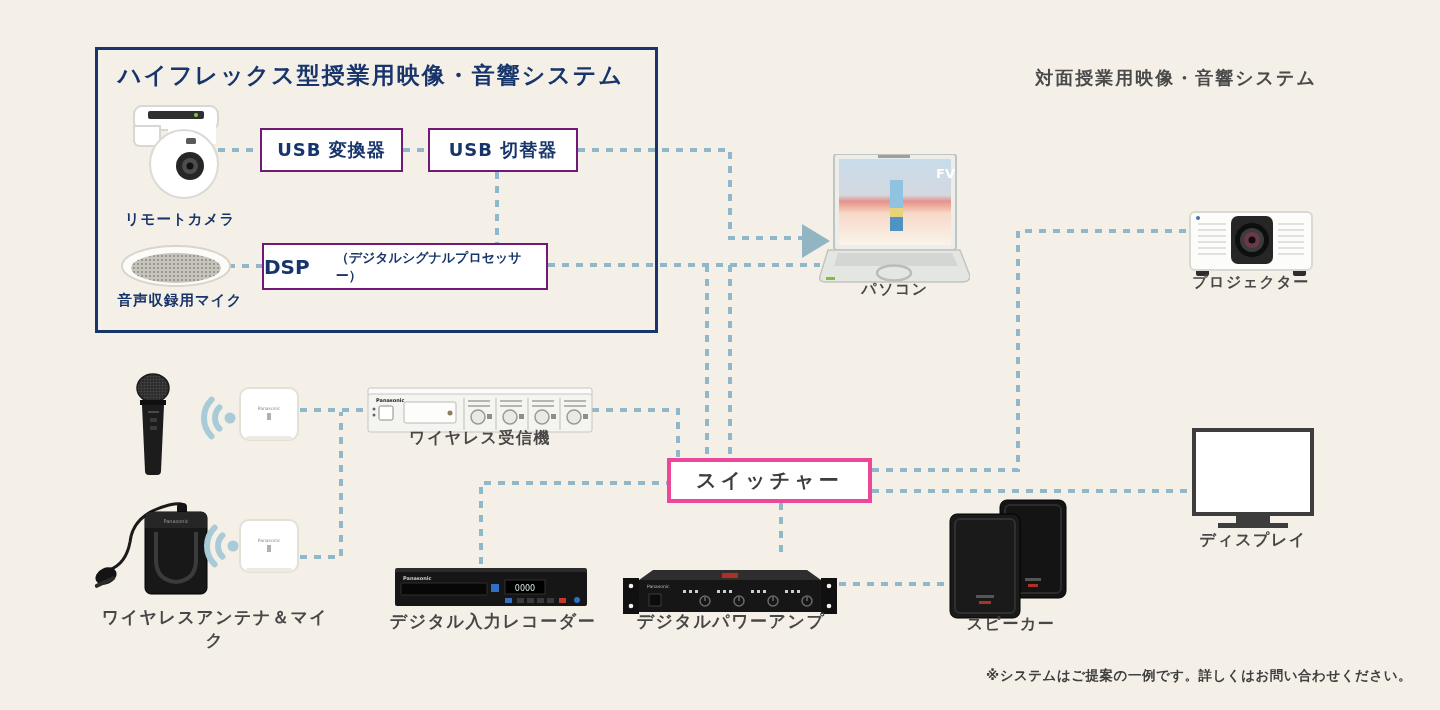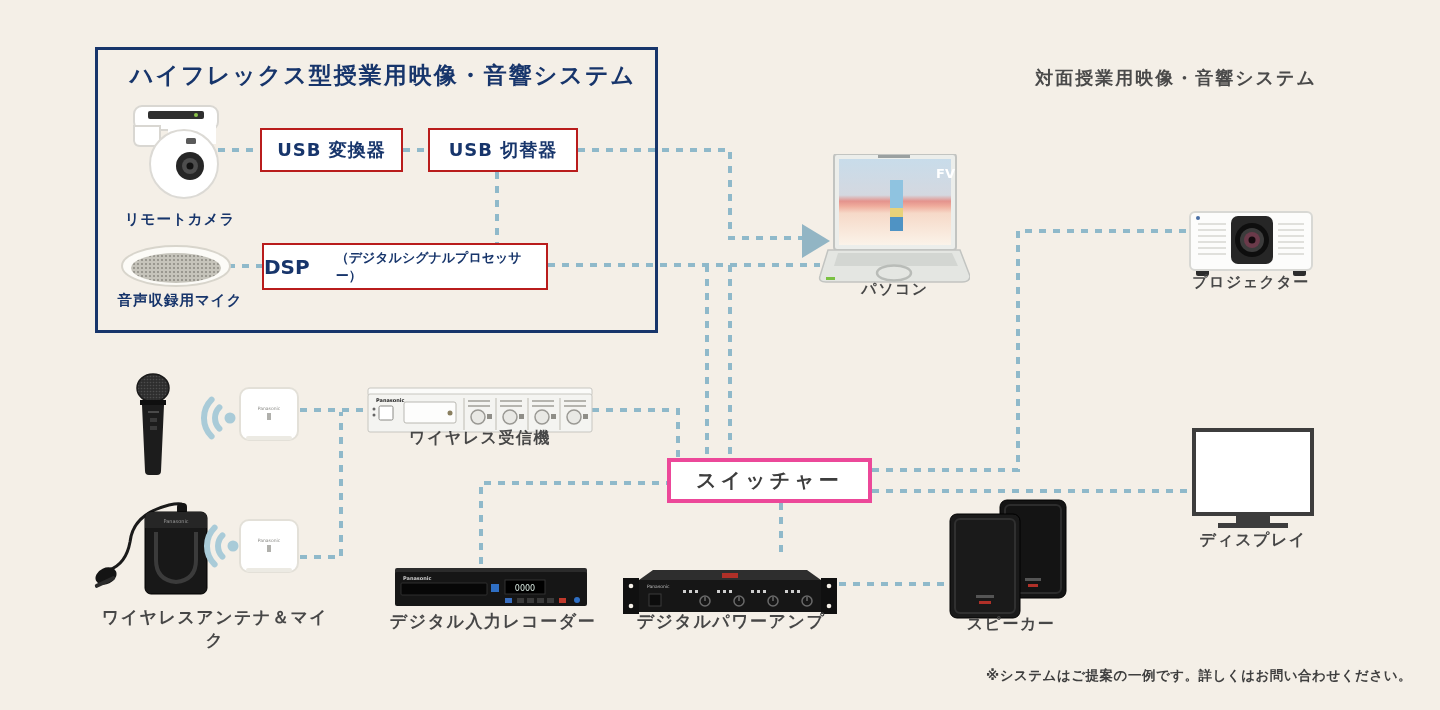--- a/index.html
+++ b/index.html
@@ -2,23 +2,23 @@
 <html><head>
 <meta charset="utf-8">
 <style>
   html,body{margin:0;padding:0;background:#f4efe7;}
   .stage{position:relative;width:1440px;height:710px;background:#f4efe7;overflow:hidden;
          font-family:"DejaVu Sans","Liberation Sans",sans-serif;}
   .abs{position:absolute;}
   #wires{position:absolute;left:0;top:0;width:1440px;height:710px;}
   #wires polyline{fill:none;stroke:#8fb9ca;stroke-width:4;stroke-dasharray:7 7;}
   .hyflex-box{left:95px;top:47px;width:563px;height:286px;border:3px solid #17356b;box-sizing:border-box;background:transparent;}
-  .hyflex-title{left:118px;top:60px;width:530px;font-size:23px;font-weight:bold;color:#17356b;letter-spacing:2px;text-align:center;}
+  .hyflex-title{left:118px;top:60px;width:530px;font-size:23px;font-weight:bold;color:#17356b;letter-spacing:2px;}
   .face-title{left:995px;top:66px;width:362px;font-size:18px;font-weight:bold;color:#4a4a4a;letter-spacing:2px;text-align:center;}
-  .node{box-sizing:border-box;background:#ffffff;border:2px solid #b91c1c;display:flex;align-items:center;justify-content:center;
+  .node{box-sizing:border-box;background:#ffffff;border:2px solid #701a75;display:flex;align-items:center;justify-content:center;
         font-weight:bold;color:#17356b;}
   .usb-node{font-size:18px;letter-spacing:1px;}
   .dsp-node{font-size:20px;letter-spacing:0px;gap:10px;}
   .dsp-sub{font-size:13px;font-weight:bold;color:#17356b;margin-left:16px;}
   .switcher-node{left:667px;top:458px;width:205px;height:45px;background:#fff;border:4px solid #ec4899;box-sizing:border-box;
         display:flex;align-items:center;justify-content:center;font-size:20px;font-weight:bold;color:#3d3d3d;letter-spacing:4px;}
   .navy-label{font-size:14.5px;font-weight:bold;color:#17356b;text-align:center;letter-spacing:1px;}
   .gray-label{font-size:16px;font-weight:bold;color:#474747;text-align:center;letter-spacing:1.5px;}
   .note{left:912px;top:667px;width:500px;text-align:right;font-size:13.5px;font-weight:600;color:#3f3f3f;letter-spacing:0.5px;}
   svg{display:block;}

